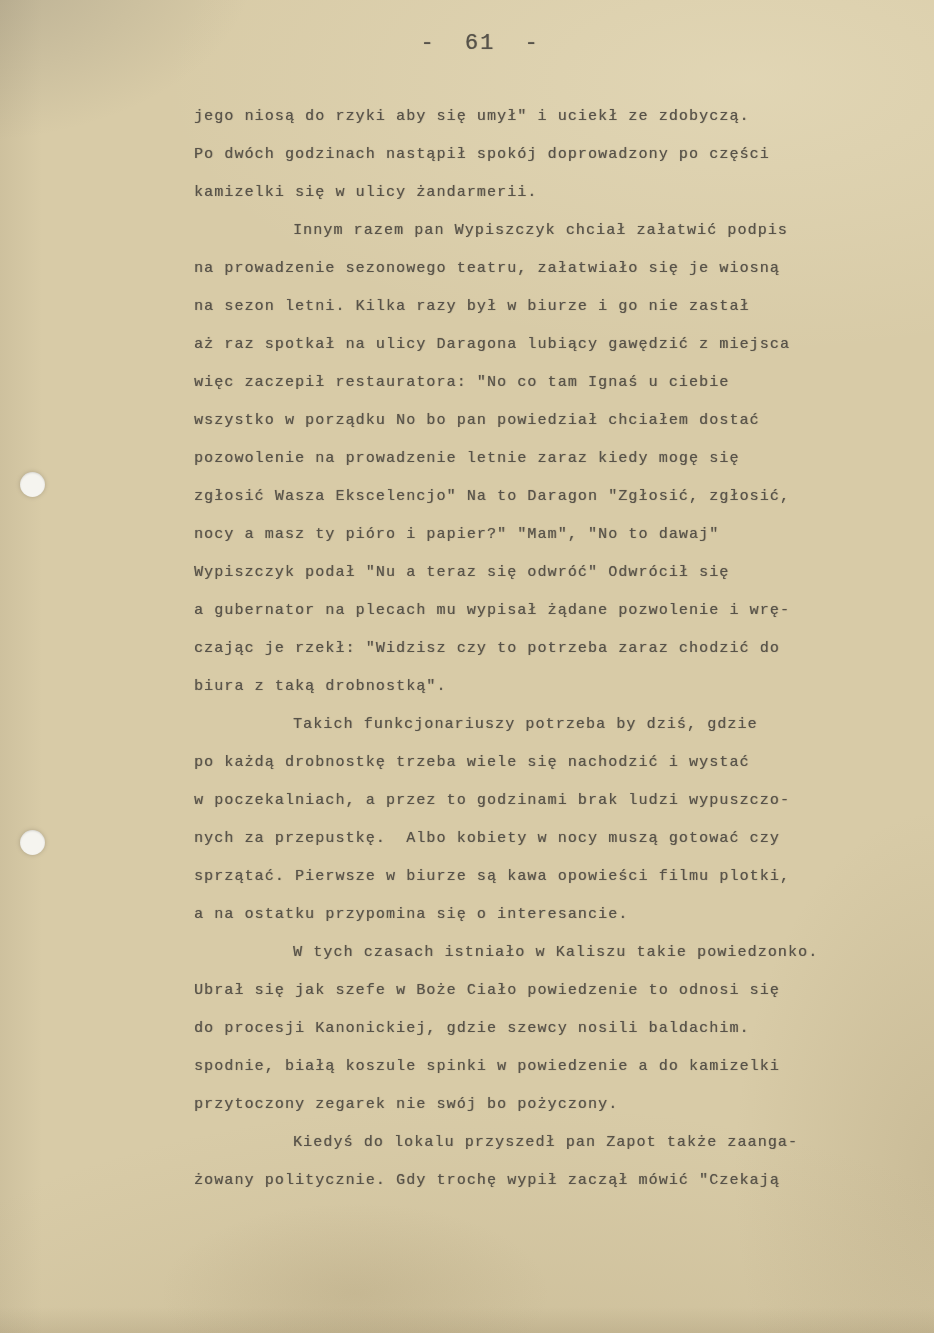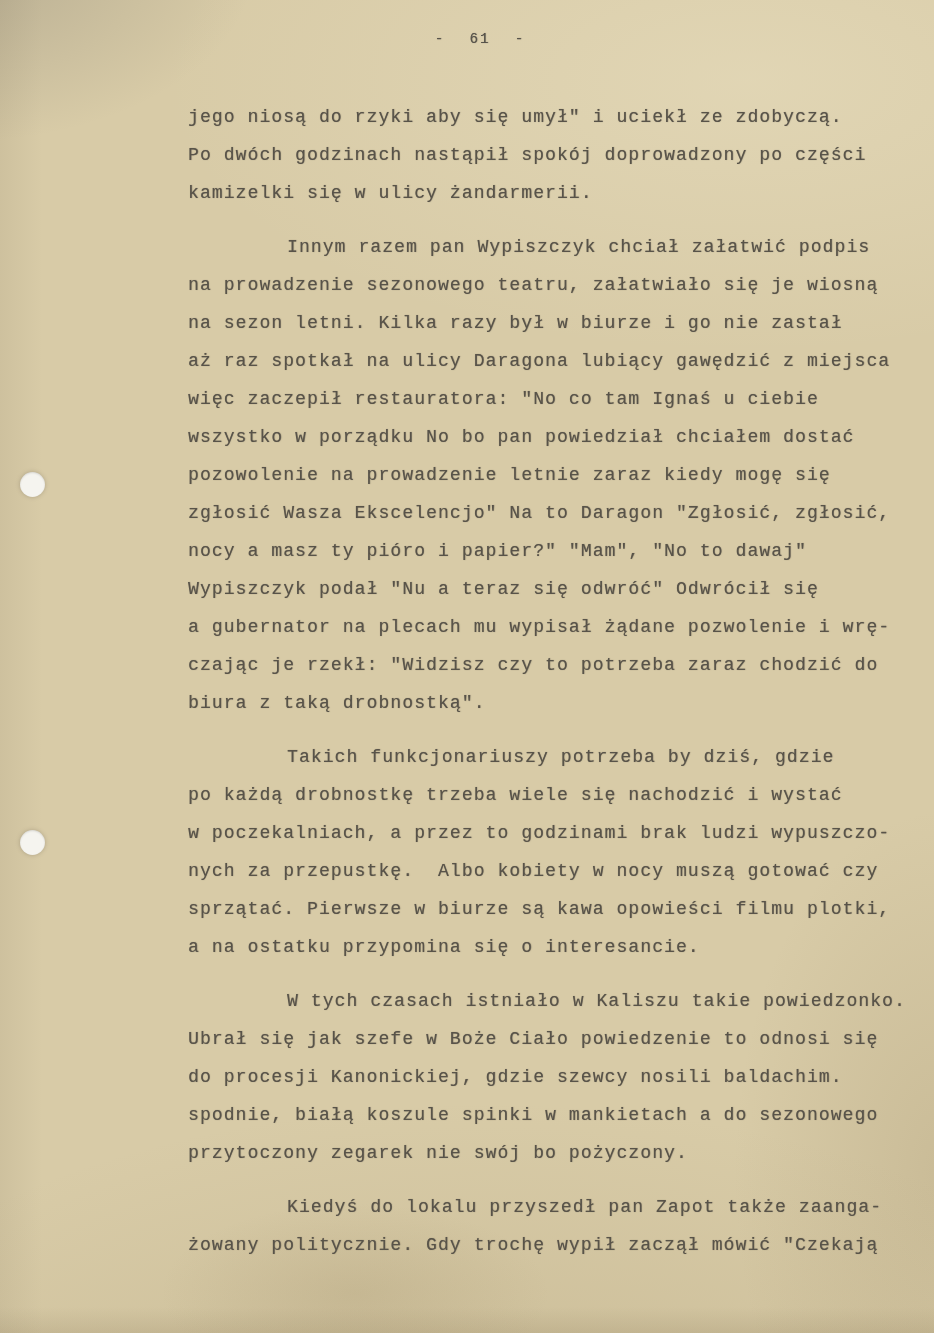--- a/index.html
+++ b/index.html
@@ -18,37 +18,37 @@
       radial-gradient(ellipse 300px 520px at 101% 88%, rgba(150,132,95,0.22), rgba(150,132,95,0) 70%),
       radial-gradient(ellipse 260px 120px at 38% 97%, rgba(146,128,92,0.18), rgba(146,128,92,0) 75%),
       linear-gradient(90deg, rgba(150,138,110,0.16), rgba(150,138,110,0) 42px),
       linear-gradient(0deg, rgba(130,115,85,0.18), rgba(130,115,85,0) 26px),
       #d8cba7;
   }
   .page-number {
     position: absolute;
     top: 31px; left: 26px; right: 0;
     text-align: center;
-    font-size: 14px;
+    font-size: 22px;
     letter-spacing: 2px;
     word-spacing: 14px;
     color: #57534a;
     text-shadow: 0.4px 0.4px 0.8px rgba(87,83,74,0.75);
   }
   .document-body {
     position: absolute;
-    left: 188px; top: 102px;
+    left: 194px; top: 102px;
     width: 706px;
     color: #585349;
-    font-size: 18px;
+    font-size: 15px;
     letter-spacing: 1.1px;
     text-shadow: 0.4px 0.4px 0.9px rgba(88,82,70,0.65);
   }
   .paragraph { margin: 0; }
-  .paragraph + .paragraph { margin-top: 16px; }
+  .paragraph + .paragraph { }
   .line {
     height: 38px;
     line-height: 30px;
     white-space: pre;
   }
   .line.indent { padding-left: 99px; }
   .hole {
     position: absolute;
     width: 25px; height: 25px;
     border-radius: 50%;
@@ -93,21 +93,21 @@
         <div class="line">po każdą drobnostkę trzeba wiele się nachodzić i wystać</div>
         <div class="line">w poczekalniach, a przez to godzinami brak ludzi wypuszczo-</div>
         <div class="line">nych za przepustkę.  Albo kobiety w nocy muszą gotować czy</div>
         <div class="line">sprzątać. Pierwsze w biurze są kawa opowieści filmu plotki,</div>
         <div class="line">a na ostatku przypomina się o interesancie.</div>
       </div>
       <div class="paragraph">
         <div class="line indent">W tych czasach istniało w Kaliszu takie powiedzonko.</div>
         <div class="line">Ubrał się jak szefe w Boże Ciało powiedzenie to odnosi się</div>
         <div class="line">do procesji Kanonickiej, gdzie szewcy nosili baldachim.</div>
-        <div class="line">spodnie, białą koszule spinki w mankietach a do sezonowego</div>
+        <div class="line">spodnie, białą koszule spinki w powiedzenie a do kamizelki</div>
         <div class="line">przytoczony zegarek nie swój bo pożyczony.</div>
       </div>
       <div class="paragraph">
         <div class="line indent">Kiedyś do lokalu przyszedł pan Zapot także zaanga-</div>
         <div class="line">żowany politycznie. Gdy trochę wypił zaczął mówić "Czekają</div>
       </div>
     </div>
 </div>
 
 </body></html>

